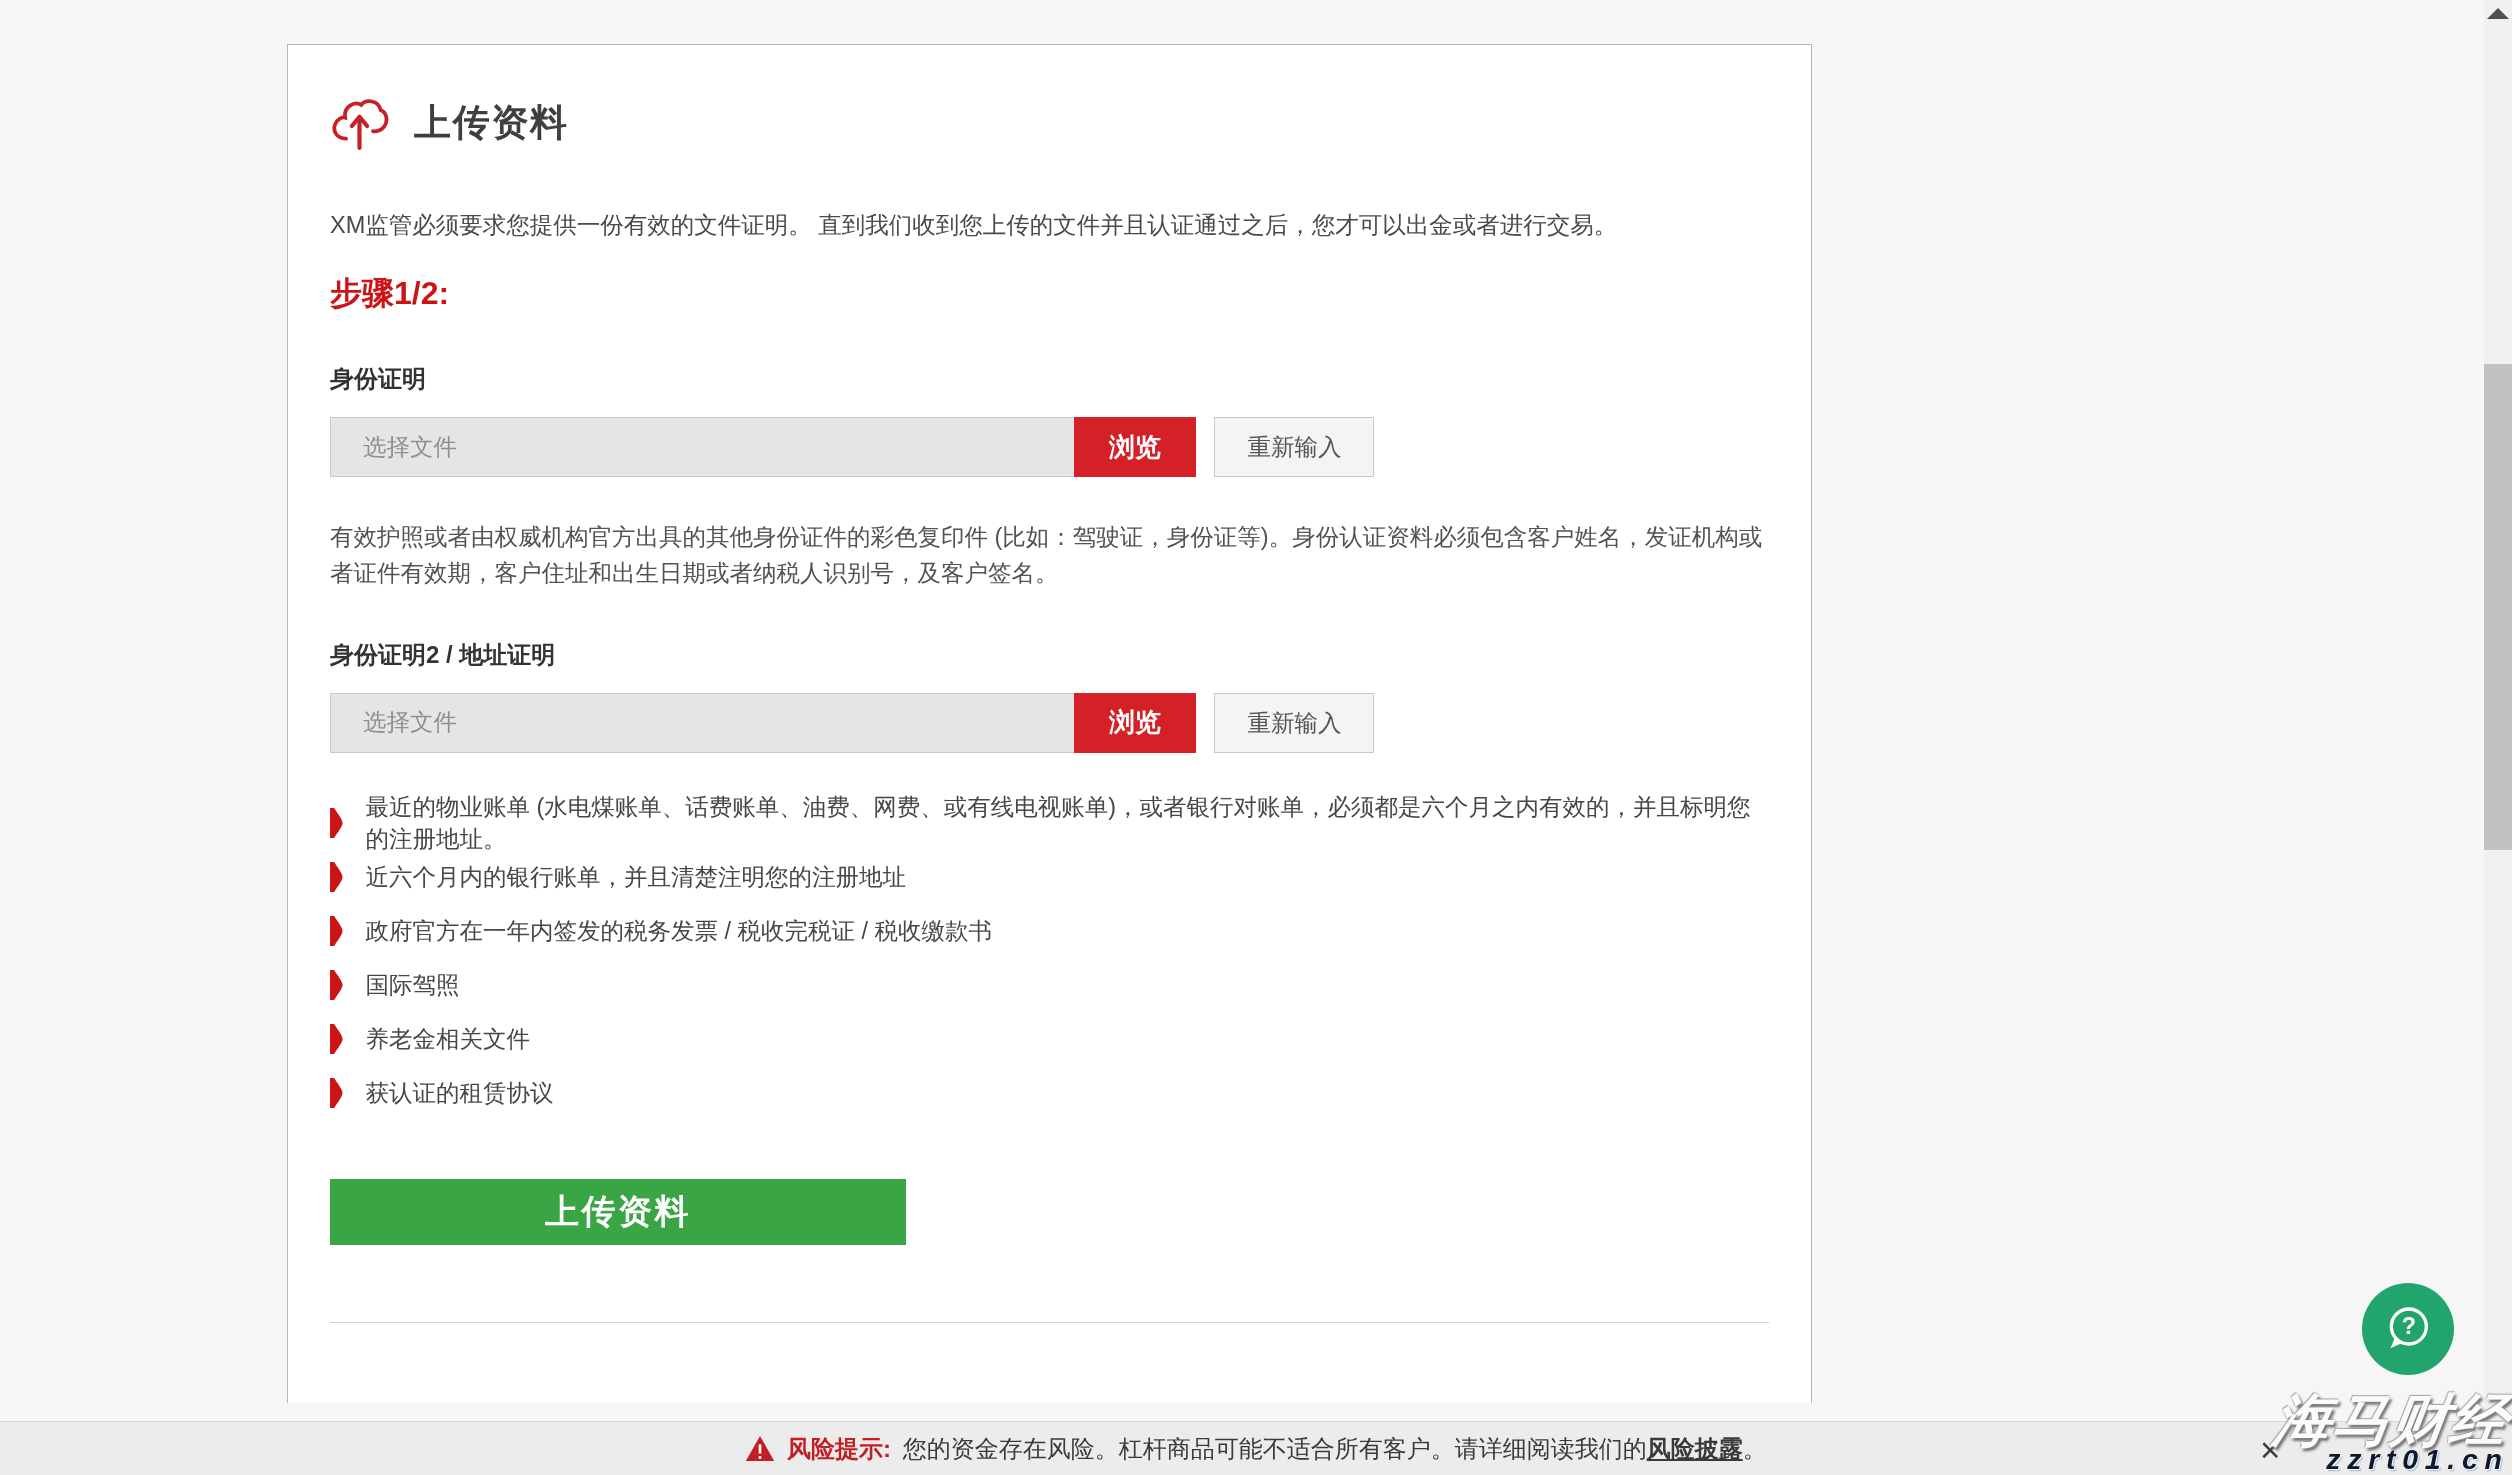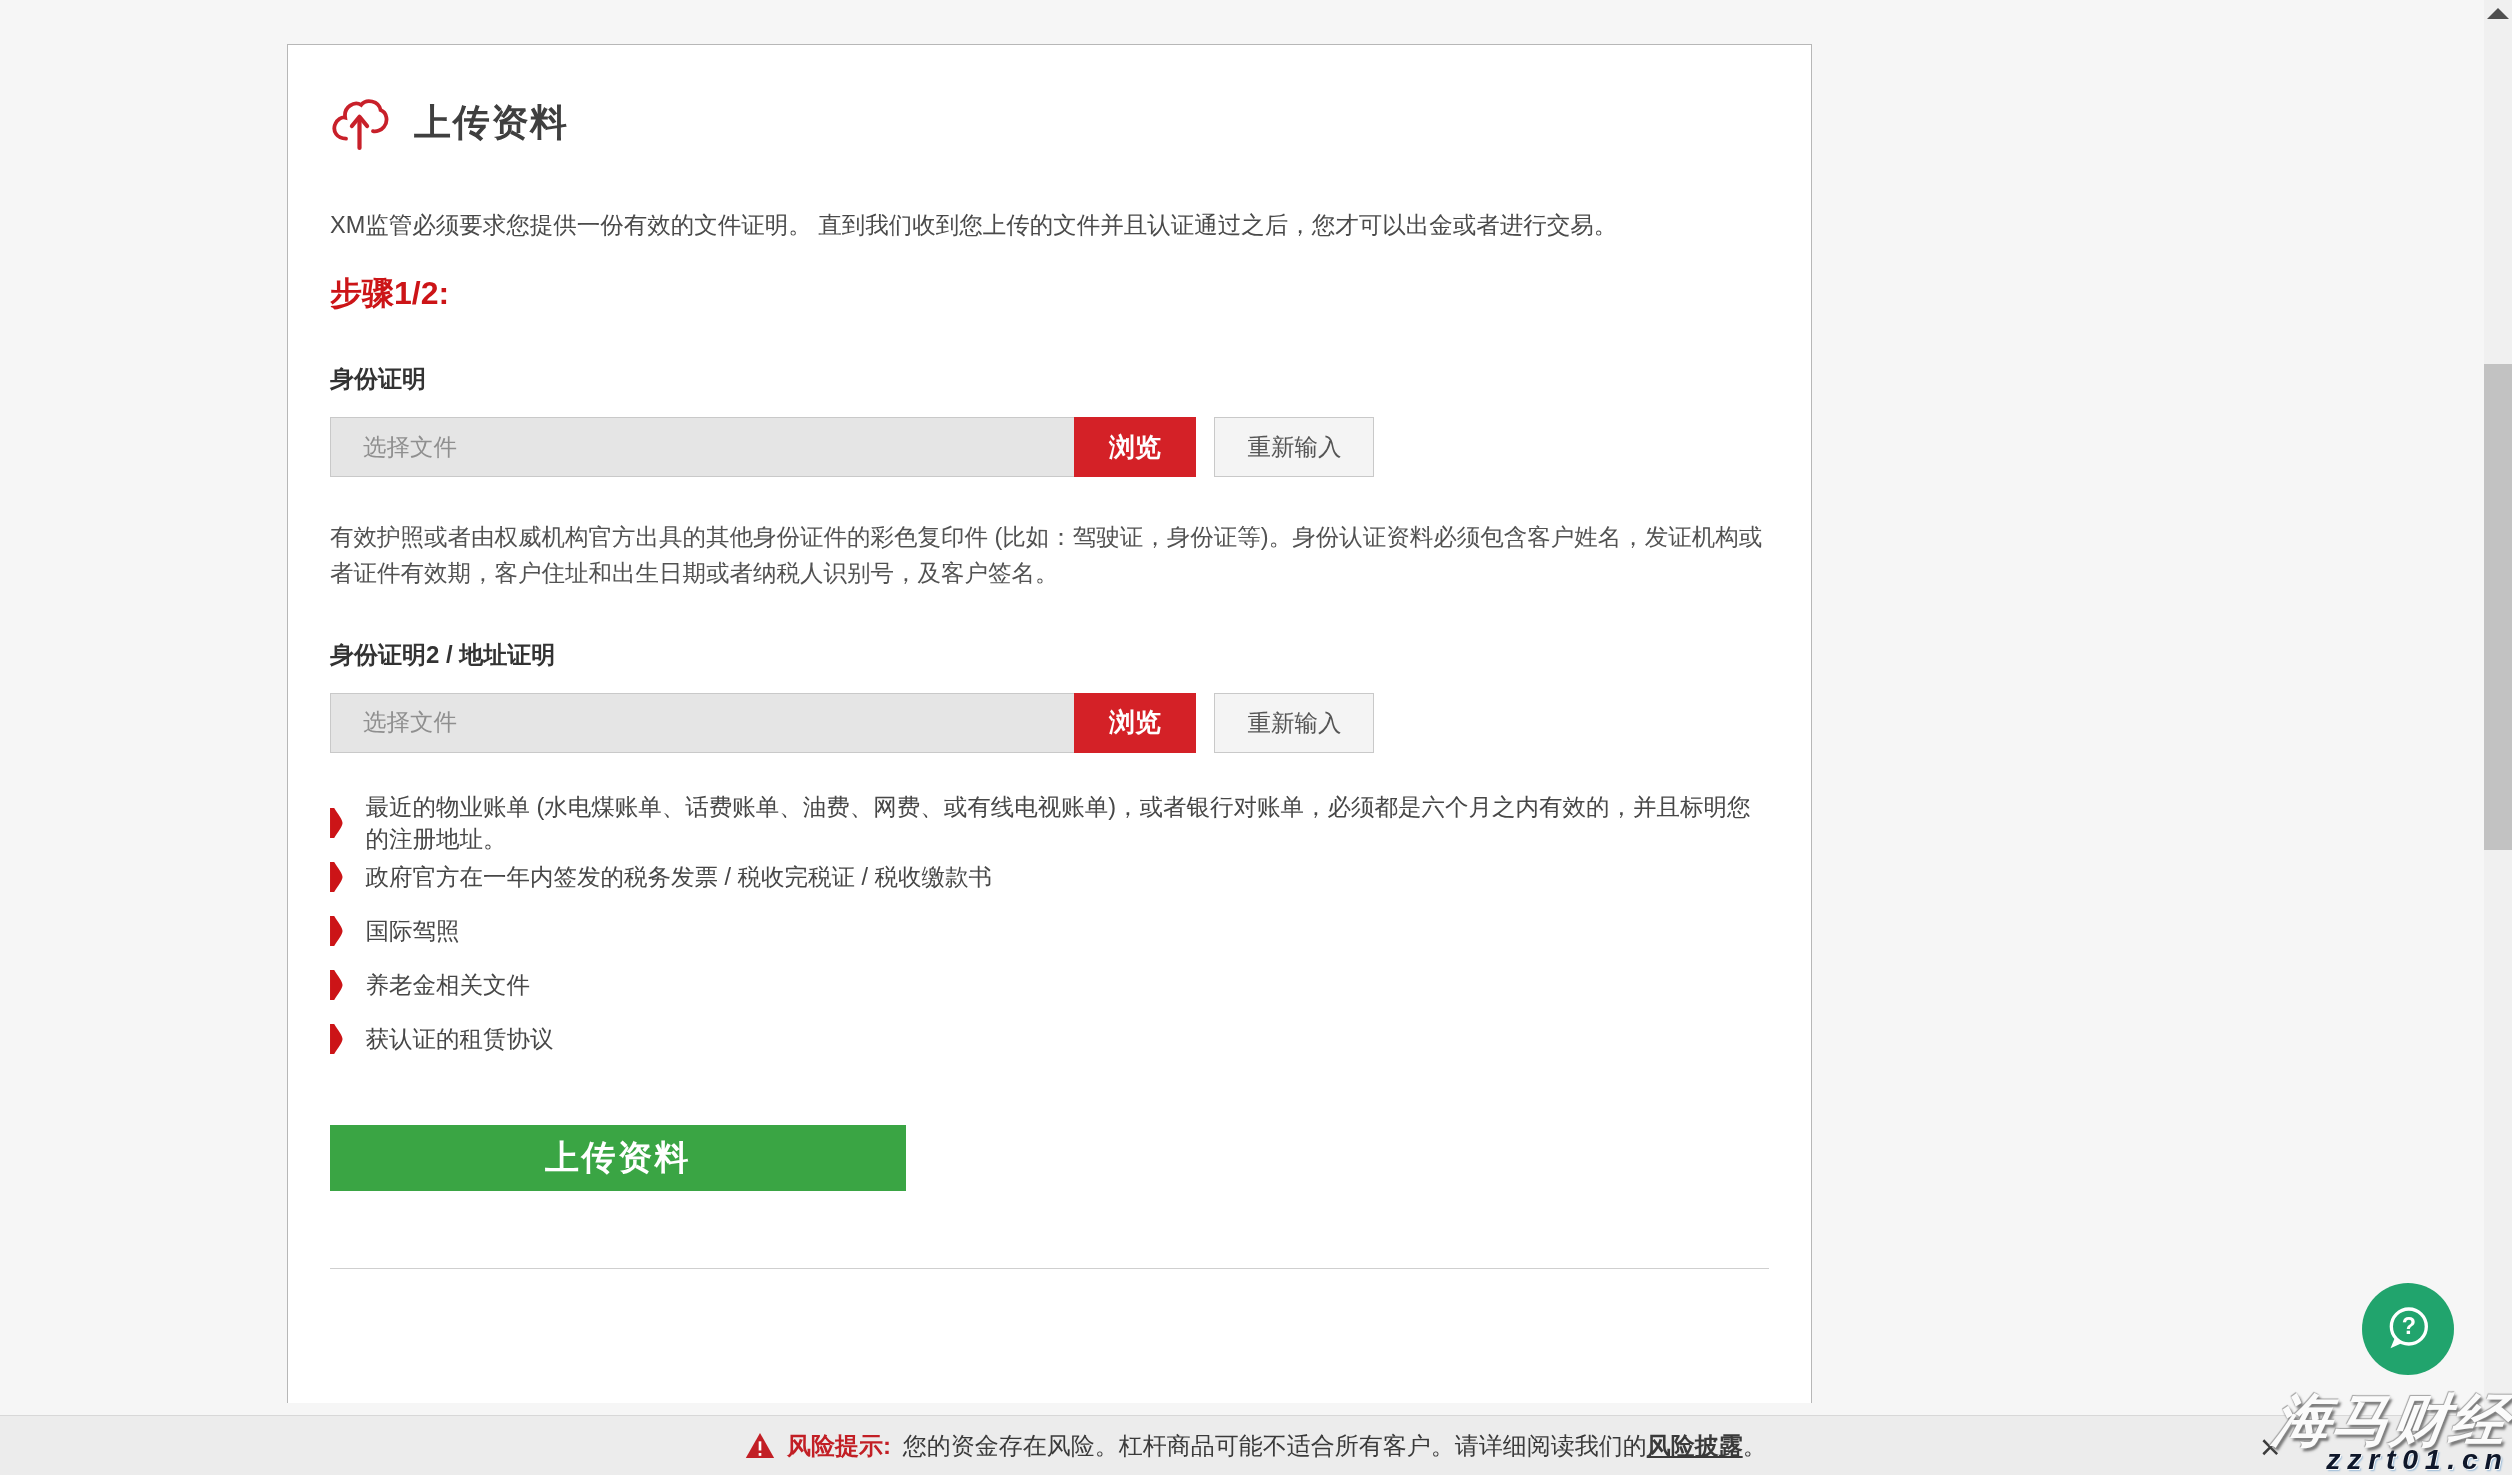--- a/index.html
+++ b/index.html
@@ -63,21 +63,21 @@
     display:block; margin-top:70px; width:576px; height:66px;
     background:#3aa544; border:none; color:#ffffff;
     font-size:34px; font-weight:bold; letter-spacing:2.5px; cursor:pointer;
     font-family:"Liberation Sans", sans-serif;
   }
 
   .bottom-rule { margin-top:77px; border:none; border-top:1.7px solid #cfcfcf; width:100%; }
 
   
   .risk-bar {
-    position:absolute; left:0; bottom:0; width:2512px; height:60px;
+    position:absolute; left:0; bottom:0; width:2512px; height:54px;
     background:#ececec; border-top:0.8px solid #d8d8d8;
     display:flex; align-items:center; justify-content:center;
     font-size:24px; color:#3a3a3a; z-index:5;
   }
   .risk-inner { display:flex; align-items:center; gap:11.7px; }
   .warn-icon { width:30px; height:27px; }
   .risk-label { color:#c21f25; font-weight:bold; }
   .risk-link { font-weight:bold; text-decoration:underline; color:#3a3a3a; cursor:pointer; }
   .risk-close {
     position:absolute; left:2260px; top:50%; transform:translateY(-50%);
@@ -164,20 +164,26 @@
     <button class="browse-btn">浏览</button>
     <button class="reset-btn">重新输入</button>
   </div>
 
   <ul class="doc-list">
     <li>
       <svg class="pennant" viewBox="0 0 16 36">
           <path d="M0 0 L5 0 C10 8 15 14 15 18 C15 22 10 28 5 36 L0 36 Z" fill="#cc1417"></path>
         </svg>
       <span>最近的物业账单 (水电煤账单、话费账单、油费、网费、或有线电视账单)，或者银行对账单，必须都是六个月之内有效的，并且标明您的注册地址。</span>
+    </li>
+    <li>
+      <svg class="pennant" viewBox="0 0 16 36">
+          <path d="M0 0 L5 0 C10 8 15 14 15 18 C15 22 10 28 5 36 L0 36 Z" fill="#cc1417"></path>
+        </svg>
+      <span>近六个月内的银行账单，并且清楚注明您的注册地址</span>
     </li>
     <li>
       <svg class="pennant" viewBox="0 0 16 36">
           <path d="M0 0 L5 0 C10 8 15 14 15 18 C15 22 10 28 5 36 L0 36 Z" fill="#cc1417"></path>
         </svg>
       <span>政府官方在一年内签发的税务发票 / 税收完税证 / 税收缴款书</span>
     </li>
     <li>
       <svg class="pennant" viewBox="0 0 16 36">
           <path d="M0 0 L5 0 C10 8 15 14 15 18 C15 22 10 28 5 36 L0 36 Z" fill="#cc1417"></path>

